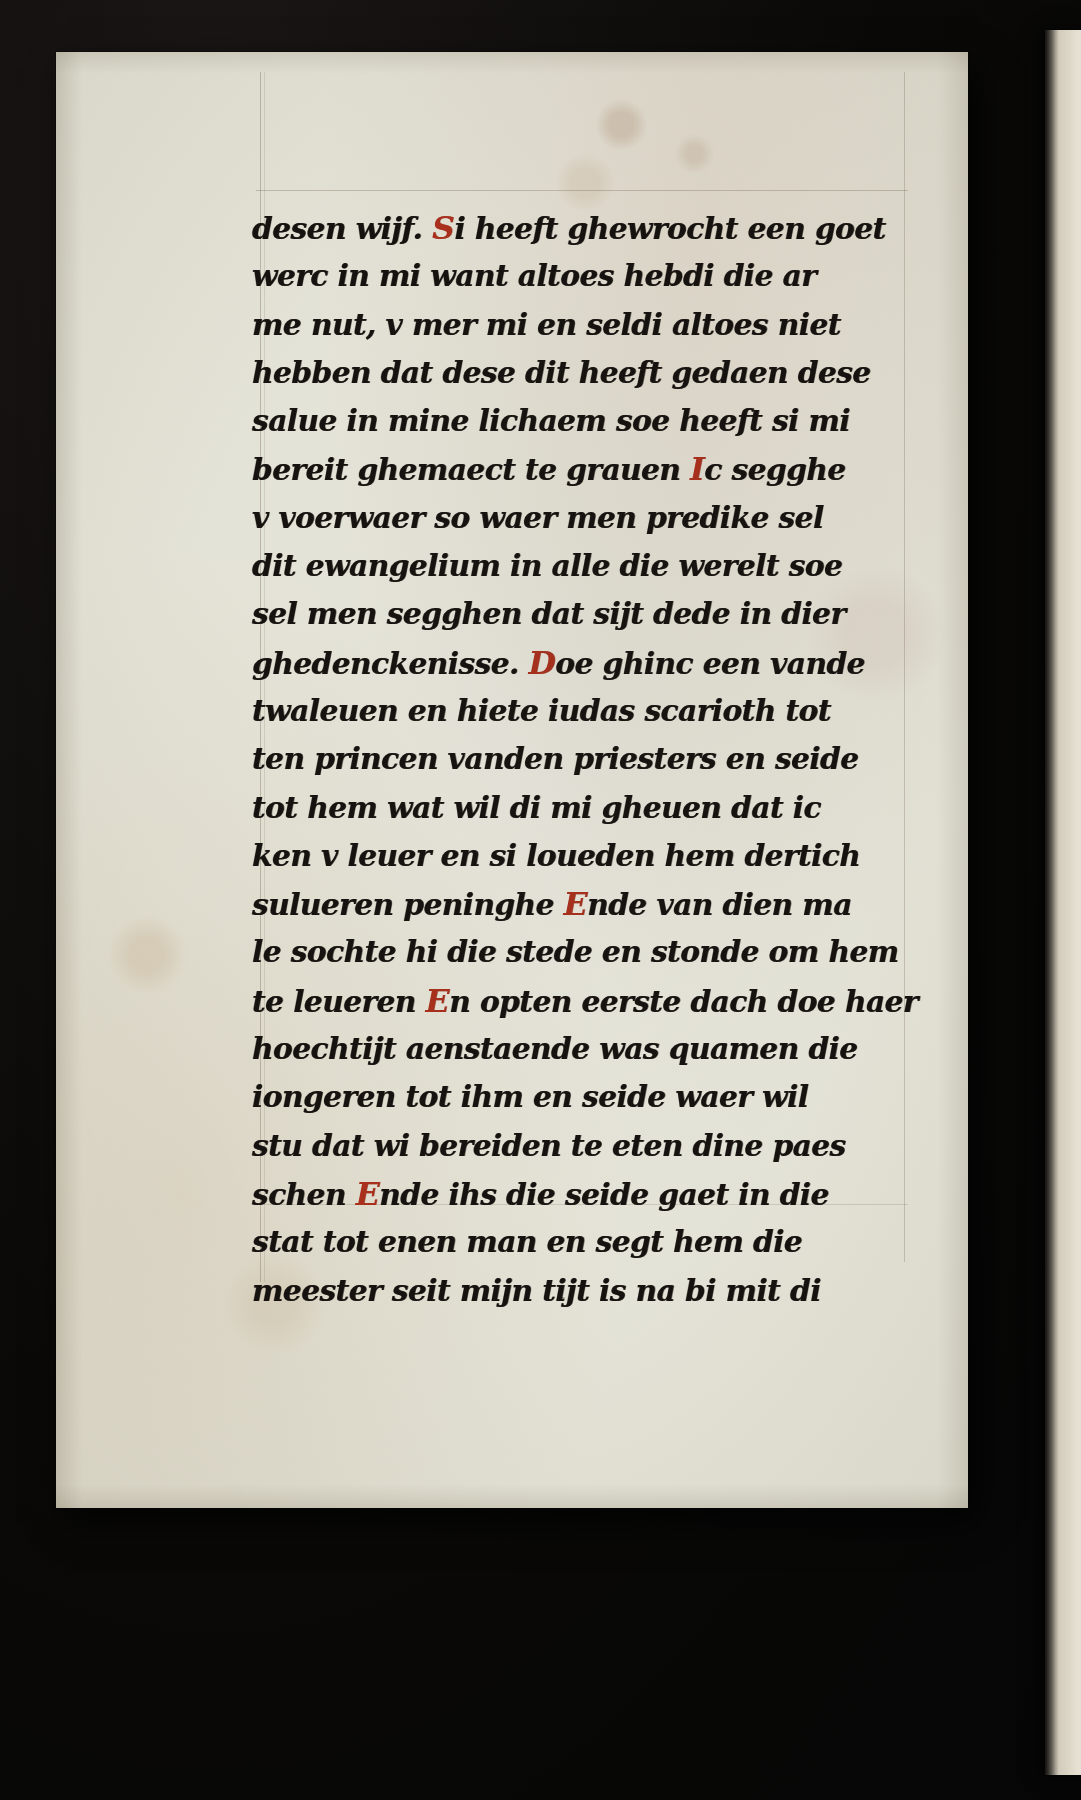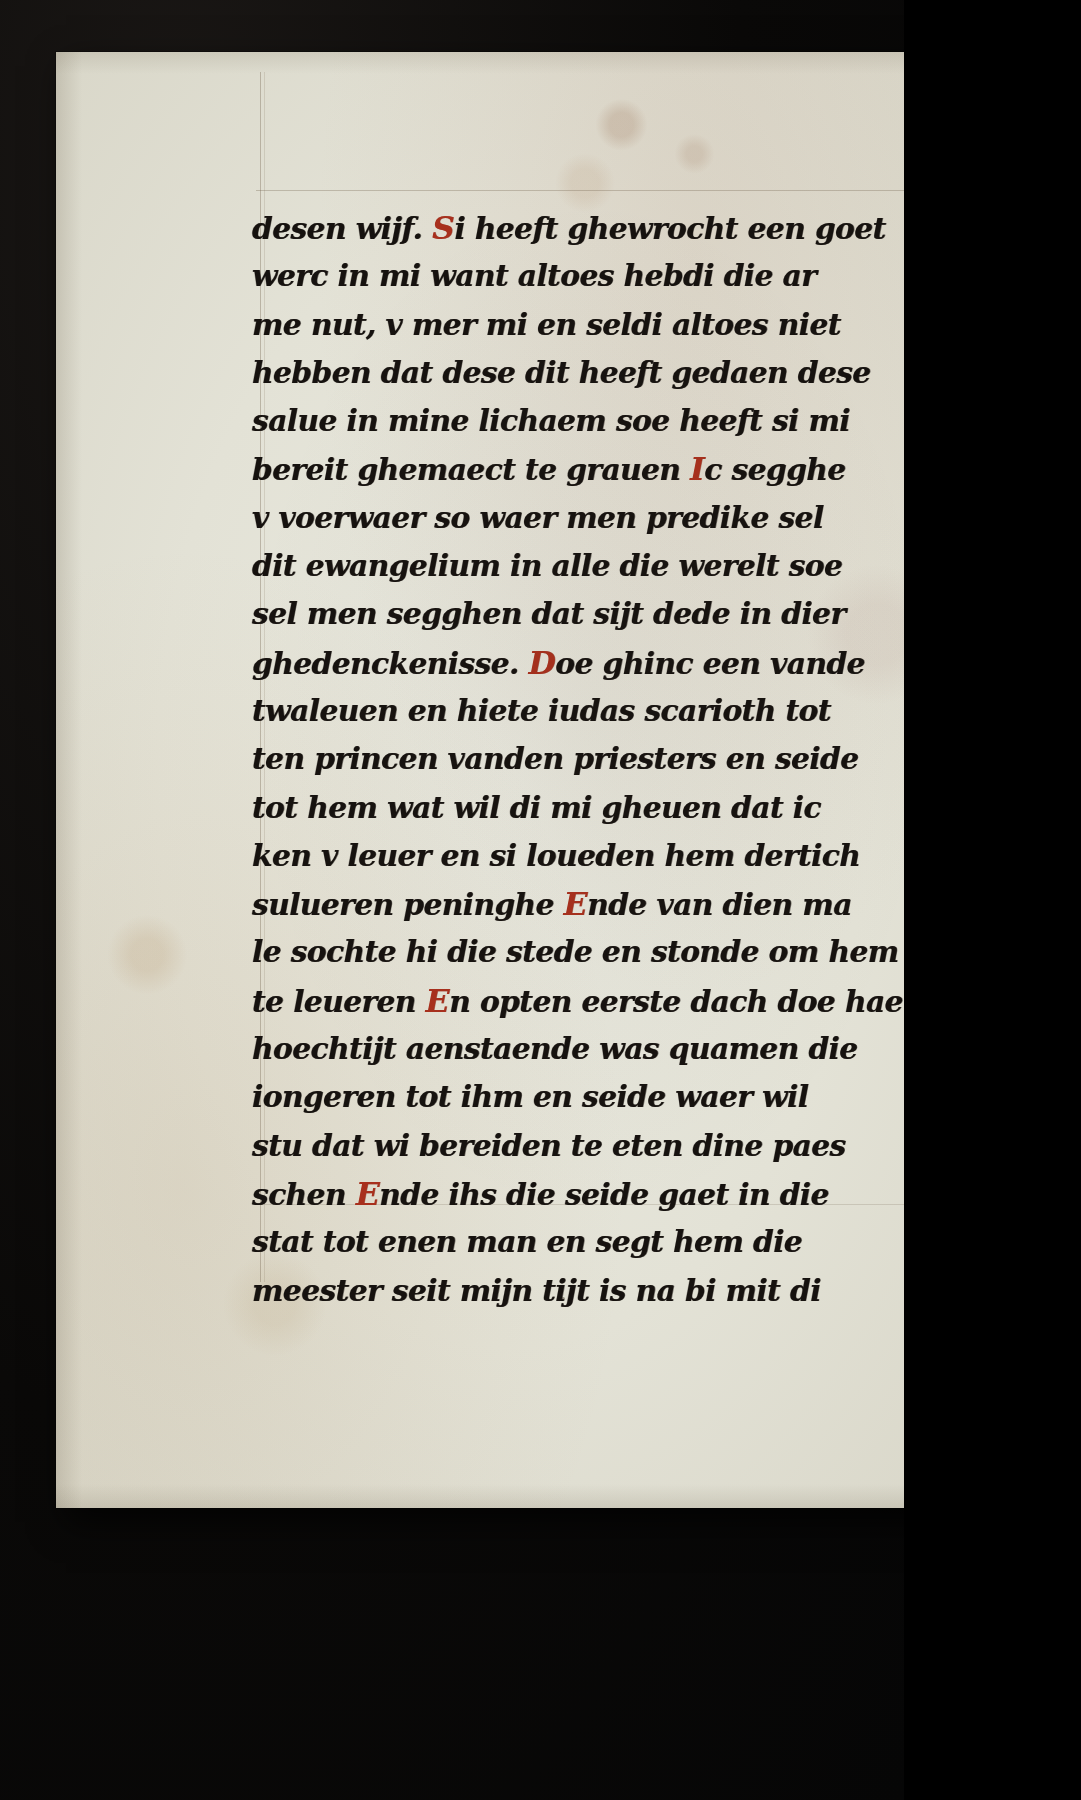--- a/index.html
+++ b/index.html
@@ -10,21 +10,21 @@
   body {
     width: 1081px;
     height: 1800px;
     overflow: hidden;
     font-family: "DejaVu Serif", serif;
   }
 
   
   .photo {
     position: relative;
-    width: 904px;
+    width: 1081px;
     height: 1800px;
     background: #86efac;
     overflow: hidden;
     text-decoration: underline;
   }
   .backdrop-texture {
     position: absolute;
     inset: 0;
     background:
       radial-gradient(ellipse at 20% 10%, #1a1715 0%, #0a0908 55%, #060606 100%),

